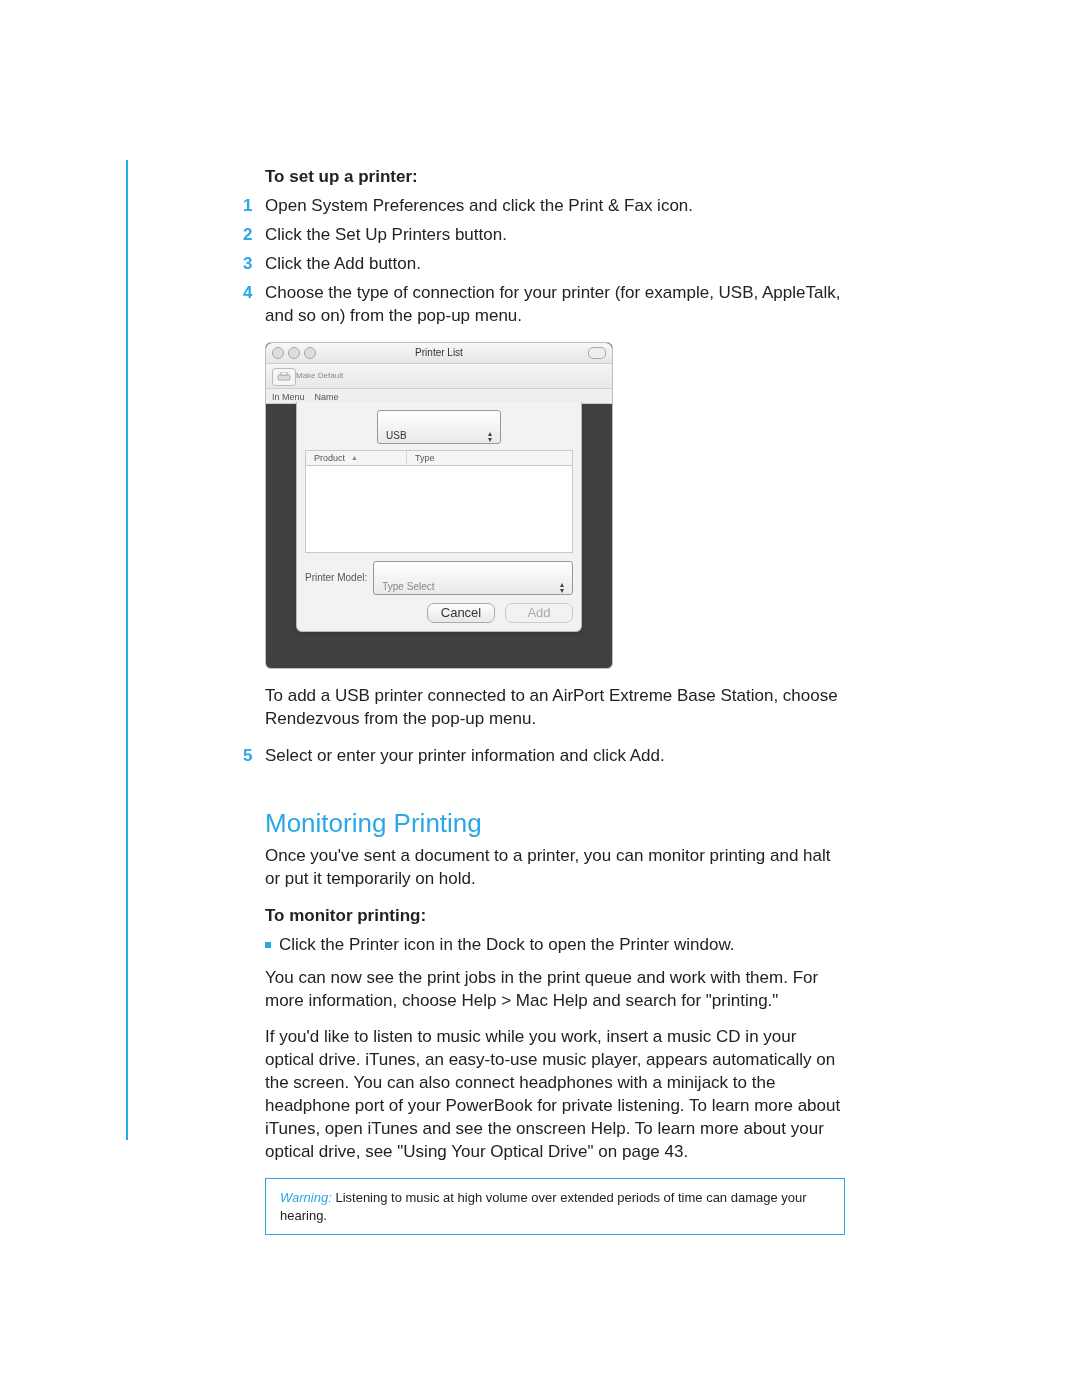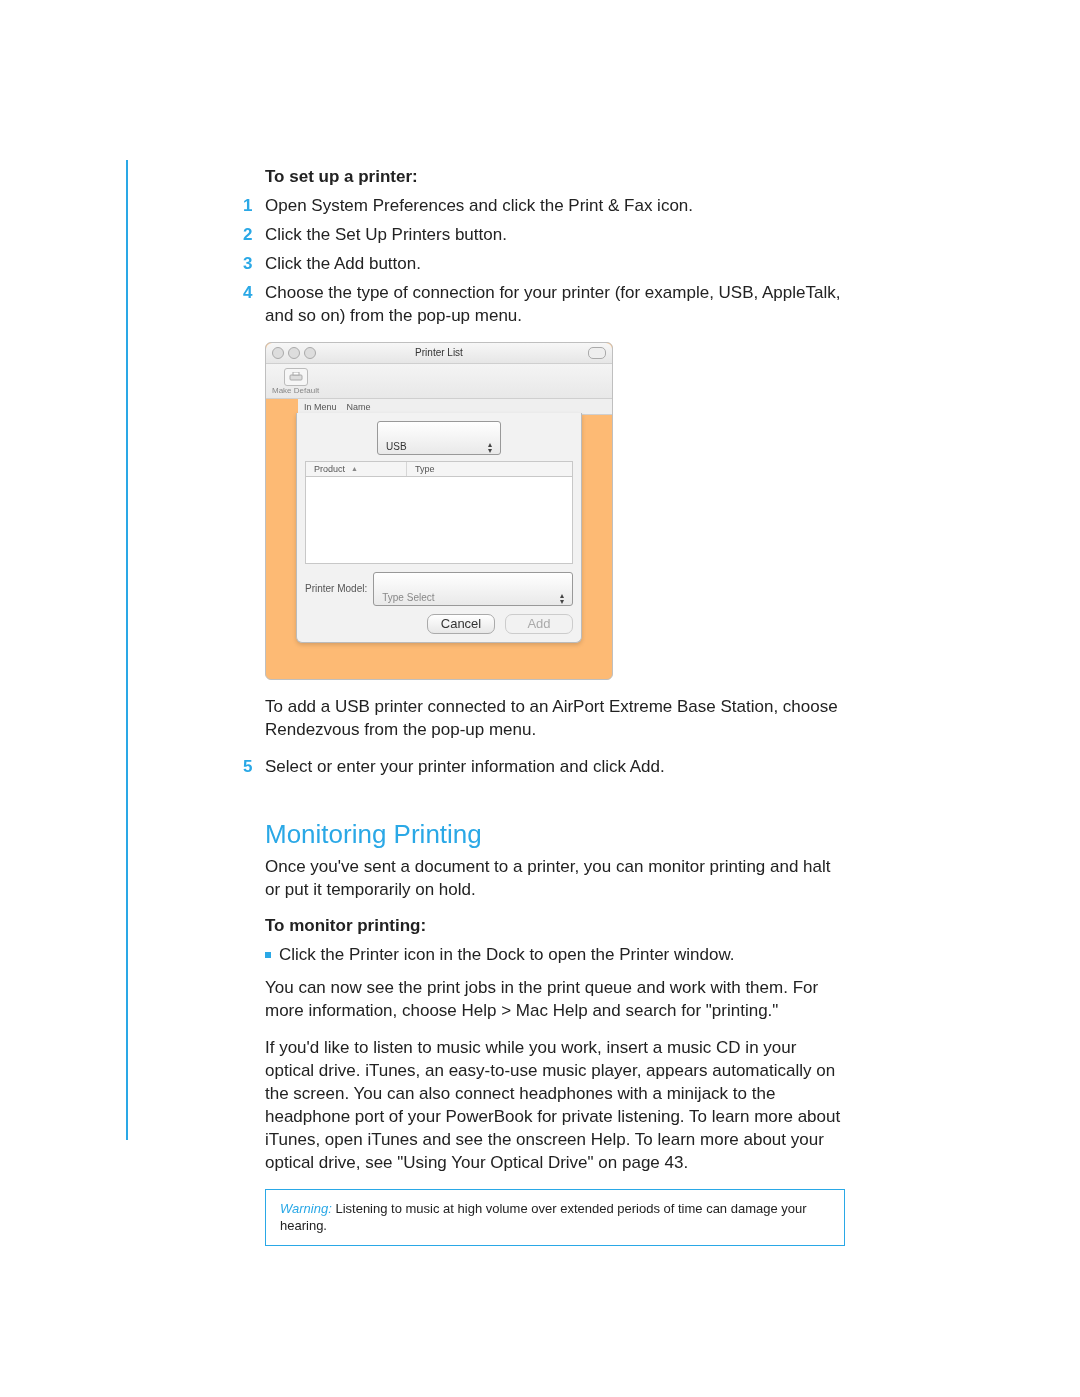--- a/index.html
+++ b/index.html
@@ -88,21 +88,21 @@
   .callout .em {
     font-style: italic;
     color: #2aa8e6;
   }
   
   .shot {
     width: 346px;
     margin: 6px 0 16px 0;
     border: 1px solid #bfbfbf;
     border-radius: 6px;
-    background: #fdba74;
+    background: #404040;
     font-family: "Lucida Grande", "Helvetica Neue", Arial, sans-serif;
     font-size: 10px;
     color: #333;
     user-select: none;
   }
   .shot .titlebar {
     display: flex;
     align-items: center;
     justify-content: center;
     height: 20px;
@@ -138,21 +138,21 @@
   .shot .toolbar {
     display: flex;
     align-items: center;
     gap: 6px;
     padding: 4px 6px 2px 6px;
     border-bottom: 1px solid #cfcfcf;
     background: linear-gradient(#f4f4f4, #e8e8e8);
   }
   .shot .toolbtn {
     display: flex;
-    flex-direction: column;
+    flex-direction: row;
     align-items: center;
     font-size: 8px;
     color: #888;
   }
   .shot .toolbtn .ic {
     width: 22px;
     height: 16px;
     border: 1px solid #bbb;
     border-radius: 3px;
     background: #f6f6f6;
@@ -161,21 +161,20 @@
     justify-content: center;
   }
   .shot .tabbar {
     display: flex;
     padding: 0 6px;
     gap: 10px;
     font-size: 9px;
     color: #555;
     border-bottom: 1px solid #cfcfcf;
     background: #efefef;
-    margin-left: 32px;
   }
   .shot .tabbar span {
     padding: 2px 0 0 0;
   }
   .sheet {
     position: relative;
     margin: -2px 30px 0 30px;
     background: #f2f2f2;
     border: 1px solid #bbb;
     border-top: none;

